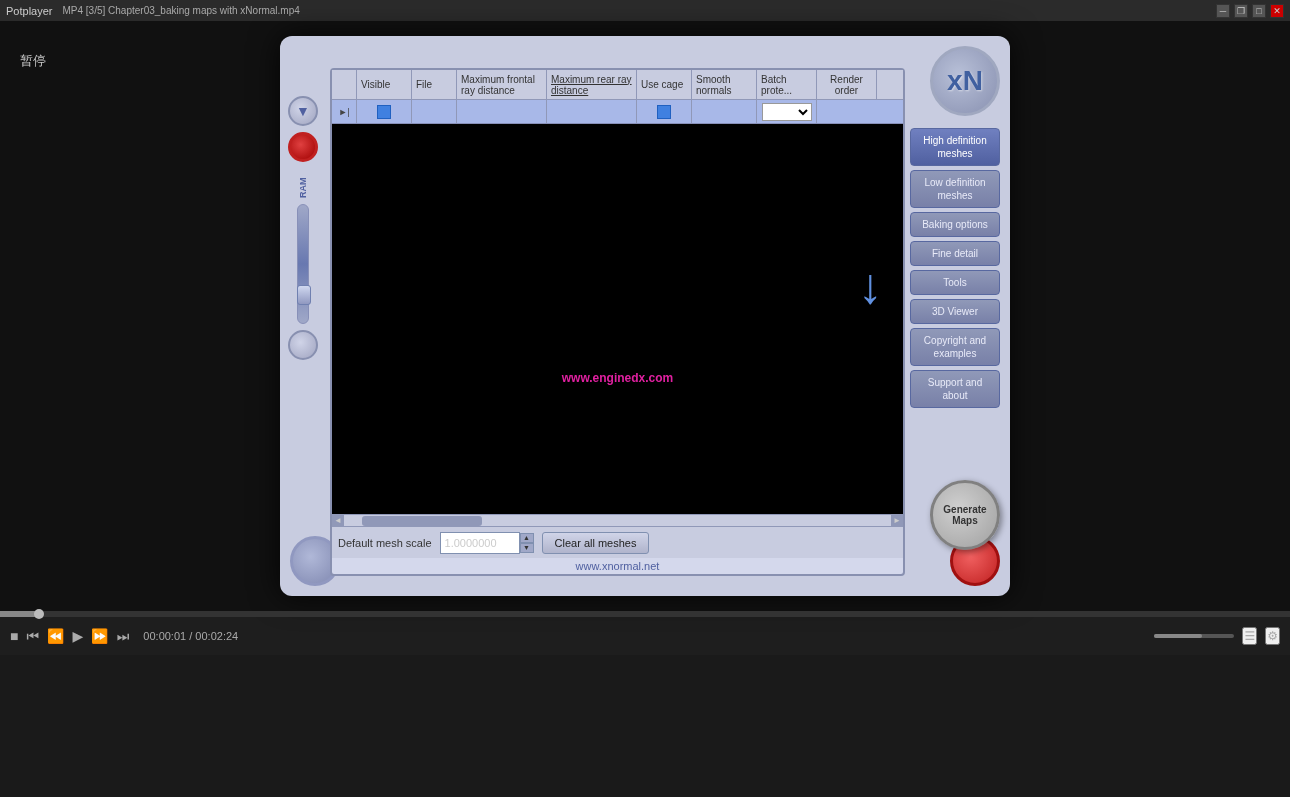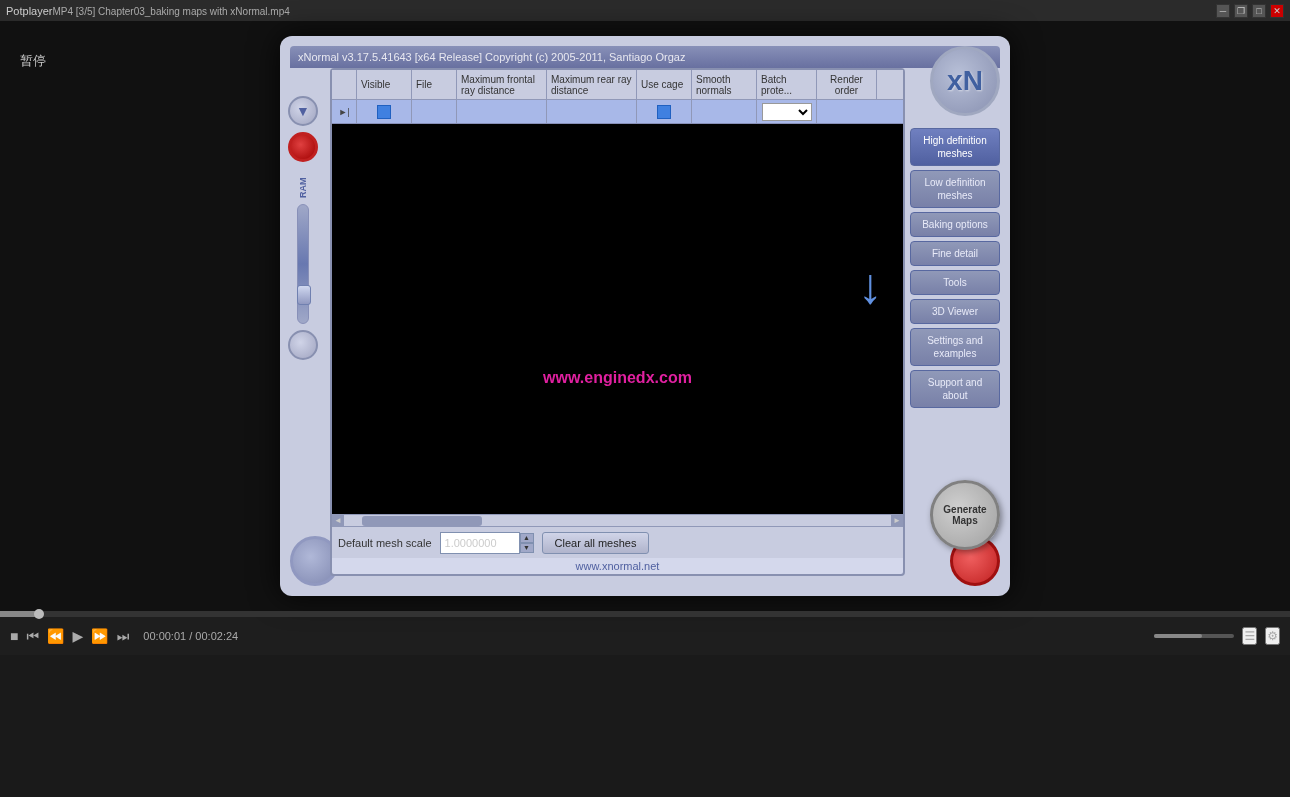--- a/index.html
+++ b/index.html
@@ -19,21 +19,22 @@
       height: 22px;
       background: #2b2b2b;
       display: flex;
       align-items: center;
       justify-content: space-between;
       padding: 0 6px;
       border-bottom: 1px solid #111;
     }
     #title-bar-left {
       display: flex;
-      align-items: flex-end;
+      align-items: center;
+      gap: 10px;
       color: #ccc;
       font-size: 11px;
     }
     #title-bar-right {
       display: flex;
       align-items: center;
       gap: 4px;
     }
     .title-btn {
       width: 14px; height: 14px;
@@ -255,21 +256,21 @@
       color: #333;
       border-right: 1px solid #9098b8;
       display: flex;
       align-items: center;
       height: 100%;
     }
     .th-cell-first { width: 25px; }
     .th-visible { width: 55px; }
     .th-file { width: 45px; }
     .th-maxfront { width: 90px; }
-    .th-maxrear { width: 90px; }
+    .th-maxrear { width: 90px; text-decoration: underline; }
     .th-usecage { width: 55px; }
     .th-smooth { width: 65px; }
     .th-batch { width: 60px; }
     .th-renderorder { width: 60px; text-align: center; }
 
     
     #table-row-1 {
       height: 24px;
       background: #a8b8e8;
       border-bottom: 1px solid #8890b8;
@@ -321,21 +322,21 @@
       font-weight: bold;
       white-space: nowrap;
       letter-spacing: 8px;
     }
     #watermark-url {
       position: absolute;
       top: 65%;
       left: 50%;
       transform: translate(-50%, -50%);
       color: #e020a0;
-      font-size: 16px;
+      font-size: 12px;
       font-weight: bold;
     }
 
     
     #blue-arrow {
       position: absolute;
       right: 30px;
       top: 40%;
       color: #6090e0;
       font-size: 60px;
@@ -502,23 +503,20 @@
 </div>
 
 <div id="main-content">
 
   <div style="position:absolute;top:30px;left:20px;color:#ccc;font-size:13px;">暂停</div>
 
   <div id="xnormal-window">
 
     <div id="xn-logo">xN</div>
 
-    <div id="xn-titlebar">
-      <span>xNormal v3.17.5.41643 [x64 Release] Copyright (c) 2005-2011, Santiago Orgaz</span>
-    </div>
 
     <div id="left-decorations">
       <div class="left-arrow-btn">▼</div>
       <div class="record-btn"></div>
       <span class="ram-label">RAM</span>
       <div class="slider-track">
         <div class="slider-thumb"></div>
       </div>
       <div class="left-bottom-btn"></div>
     </div>
@@ -527,21 +525,21 @@
 
     <div id="bottom-right-circle"></div>
 
     <div id="right-sidebar">
       <div class="sidebar-btn active">High definition meshes</div>
       <div class="sidebar-btn">Low definition meshes</div>
       <div class="sidebar-btn">Baking options</div>
       <div class="sidebar-btn">Fine detail</div>
       <div class="sidebar-btn">Tools</div>
       <div class="sidebar-btn">3D Viewer</div>
-      <div class="sidebar-btn">Settings and examples</div>
+      <div class="sidebar-btn">Copyright and examples</div>
       <div class="sidebar-btn">Support and about</div>
     </div>
 
     <div id="generate-maps-btn">
       <span>Generate</span>
       <span>Maps</span>
     </div>
 
     <div id="main-panel">
 

